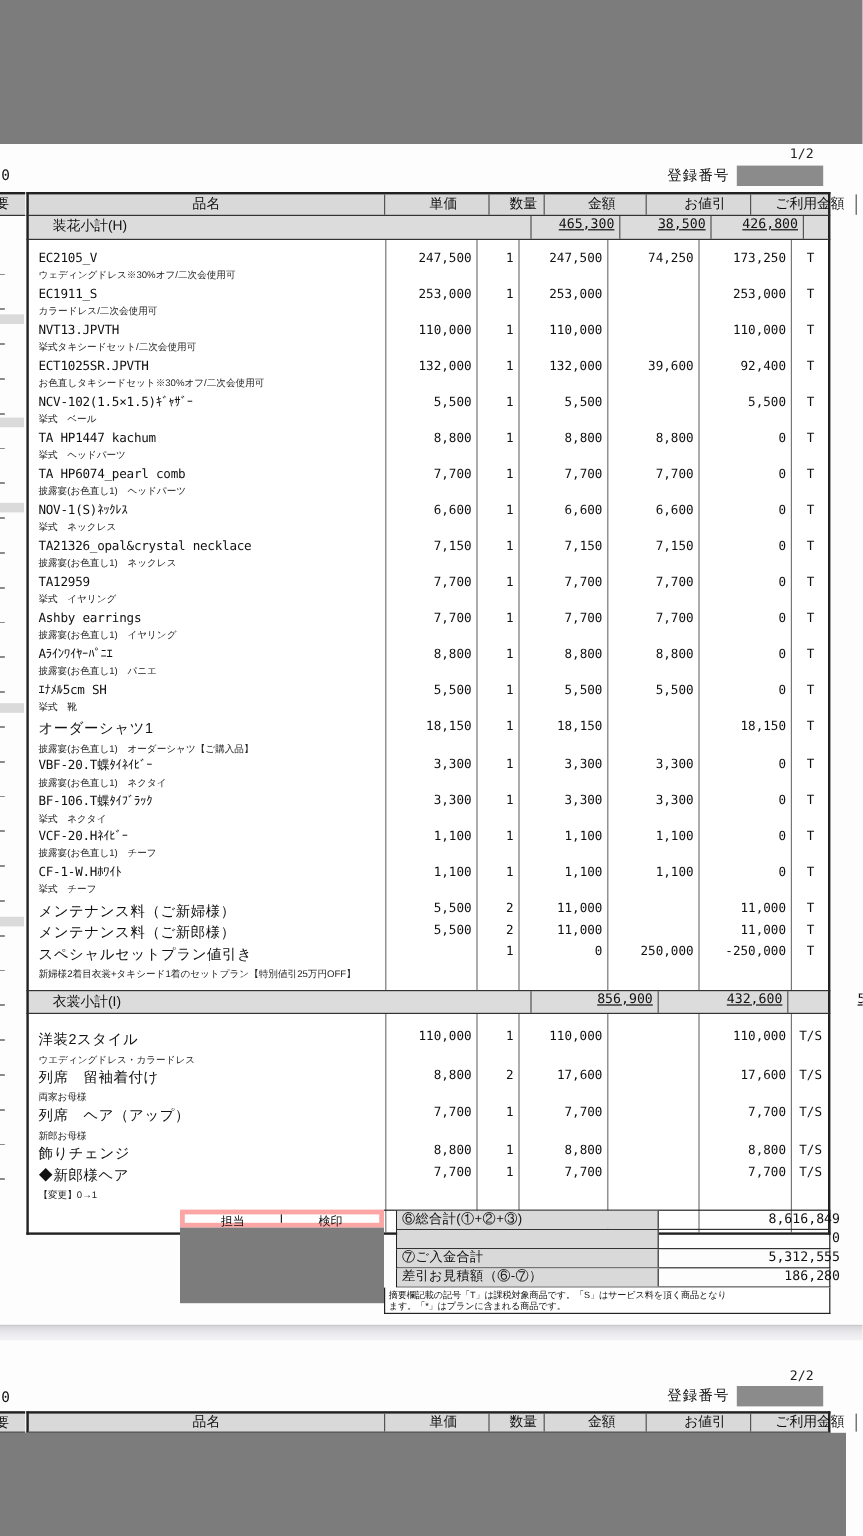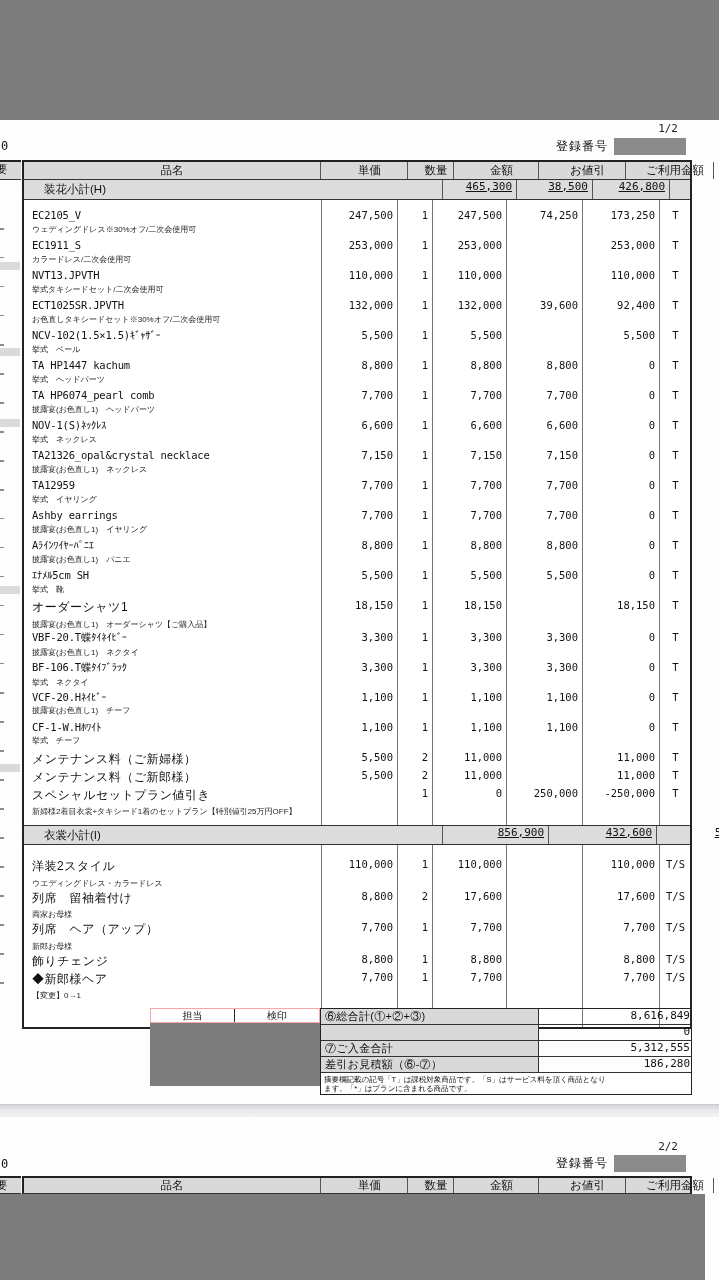--- a/index.html
+++ b/index.html
@@ -66,29 +66,29 @@
   .c { padding-top:1px; overflow:hidden; }
   .namec { padding-left:8px; }
   .iname { font:10.5px "DejaVu Sans Mono", monospace; letter-spacing:-0.2px; white-space:nowrap; }
   .iname.big { font-family:"Liberation Sans", sans-serif; font-size:12px; letter-spacing:0.5px; }
   .idesc { font-size:8px; margin-top:2.5px; white-space:nowrap; color:#222; }
   .num { font:10.5px "DejaVu Sans Mono", monospace; text-align:right; padding-right:4px; }
   .tag { font:10.5px "DejaVu Sans Mono", monospace; text-align:center; }
 
   
   .appr { position:absolute; left:150px; top:1008px; width:170px; }
-  .appr-head { display:flex; border:1px solid #fca5a5; height:15px; background:#fff; }
+  .appr-head { display:flex; border:4px solid #fca5a5; height:15px; background:#fff; }
   .appr-head div { width:85px; text-align:center; font-size:10px; line-height:13px; }
   .appr-head div:first-child { border-right:1px solid #222; }
   .appr-box { width:170px; height:63px; background:#7c7c7c; }
 
   
   .totals { position:absolute; left:320px; top:1008px; width:372px; border-top:1px solid #222; }
   .trow { display:grid; grid-template-columns:218px 154px; height:16px;
-          border-left:1px solid #222; border-right:1px solid #222; border-bottom:1px solid #333; }
+          border-left:1px solid #222; border-right:1px solid #222; border-bottom:1px solid #333;margin-left:10px; }
   .trow .tlabel { background:#d9d9d9; padding-left:4px; font-size:11px; line-height:14px;
                   border-right:1px solid #333; letter-spacing:0.3px; }
   .trow .tval { font:11px "DejaVu Sans Mono", monospace; text-align:right; padding-right:3px; line-height:14px; }
   .notebox { border:1px solid #222; border-top:none; padding:2px 3px 1px 3px; background:#fff; }
   .notebox div { font-size:7.6px; line-height:9px; letter-spacing:-0.1px; white-space:nowrap; }
 
   
   .psep { position:absolute; left:0; top:1104px; width:719px; height:13px;
           background:linear-gradient(180deg,#d6d6da 0%,#e9e9ec 45%,#f3f3f5 100%);
           border-top:1px solid #c7c7cc; }

